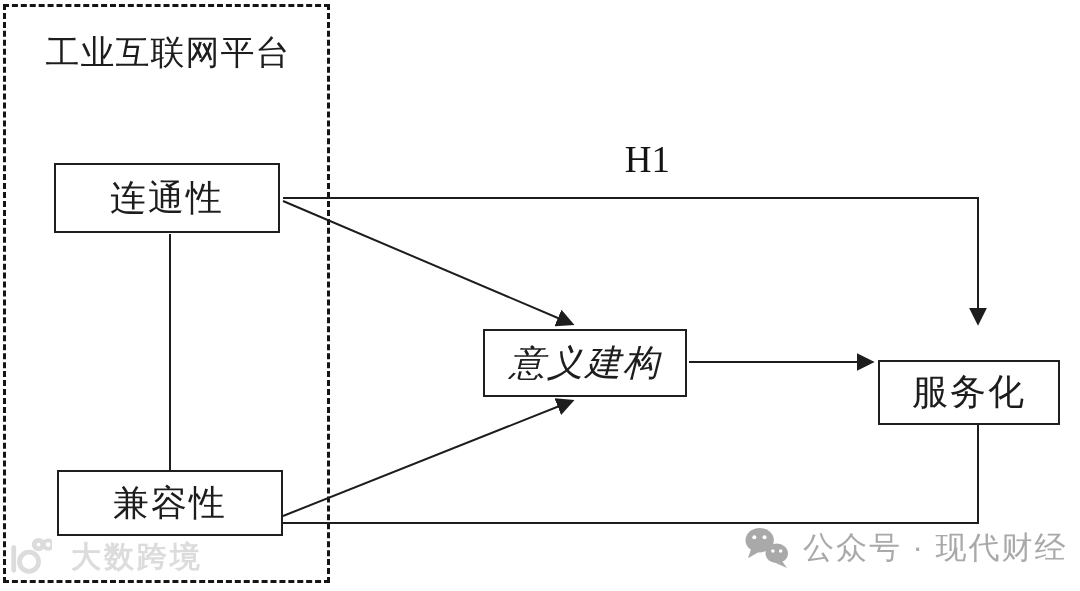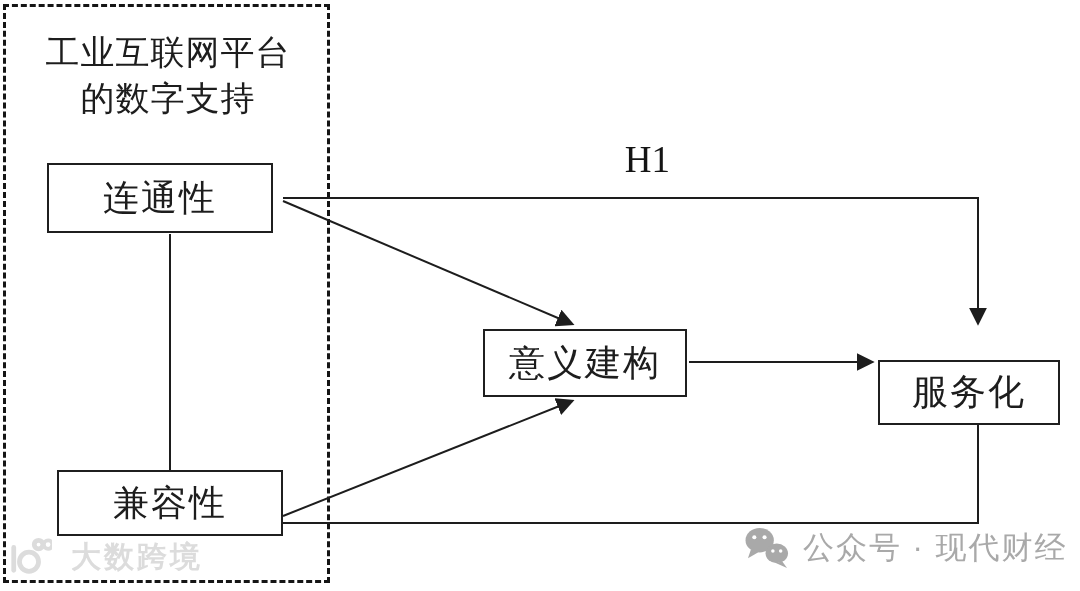--- a/index.html
+++ b/index.html
@@ -31,23 +31,23 @@
     position:absolute;
     box-sizing:border-box;
     border:2.5px solid #1f1f1f;
     background:#ffffff;
     display:flex;align-items:center;justify-content:center;
     font-size:36px;
     color:#1d1d1d;
     letter-spacing:2px;
     z-index:2;
   }
-  .node-connectivity{left:47px;top:163px;width:226px;height:70px;}
+  .node-connectivity{left:54px;top:163px;width:226px;height:70px;}
   .node-compatibility{left:57px;top:470px;width:226px;height:66px;}
-  .node-sensemaking{left:483px;top:329px;width:204px;height:68px;}
+  .node-sensemaking{left:483px;top:329px;width:204px;height:68px;font-style:italic;}
   .node-servitization{left:878px;top:328px;width:182px;height:65px;margin-top:32px;}
   .edge-label-h1{
     position:absolute;
     left:570px;top:138px;width:100px;
     text-align:right;
     font-size:37px;
     color:#141414;
   }
   svg.edges{
     position:absolute;left:0;top:0;
@@ -78,21 +78,20 @@
 </style>
 </head>
 <body>
 
 <div class="canvas">
 
   <div class="group-box"></div>
 
   <div class="group-title">
     <div>工业互联网平台</div>
-    <div>的数字支持</div>
   </div>
 
   <div class="edge-label-h1">H1</div>
 
   <svg class="edges" width="1080" height="591" viewBox="0 0 1080 591">
     <defs>
       <marker id="arrow" viewBox="0 0 10 10" refX="8.5" refY="5" markerWidth="9" markerHeight="9" orient="auto-start-reverse">
         <path d="M0,0 L10,5 L0,10 z" fill="#1d1d1d"></path>
       </marker>
     </defs>

